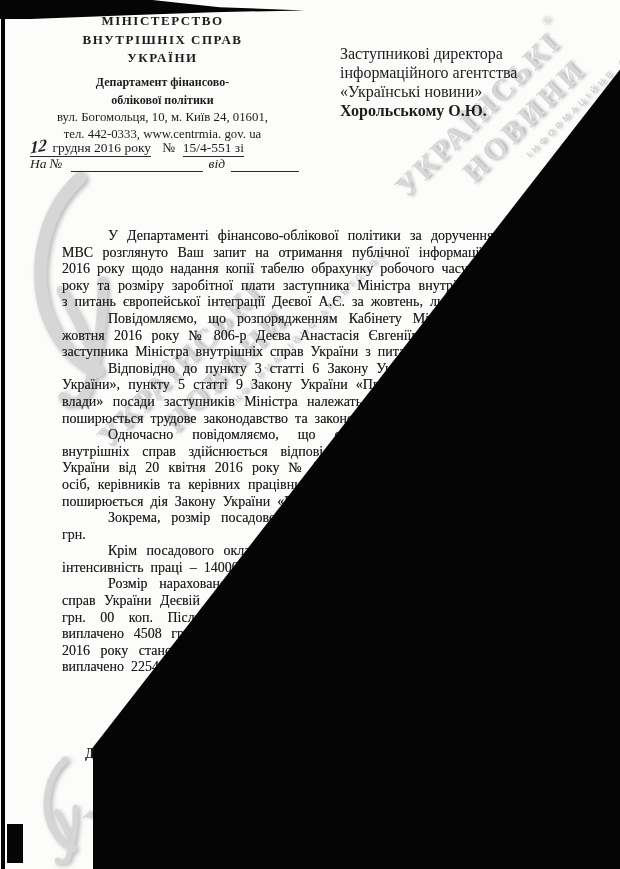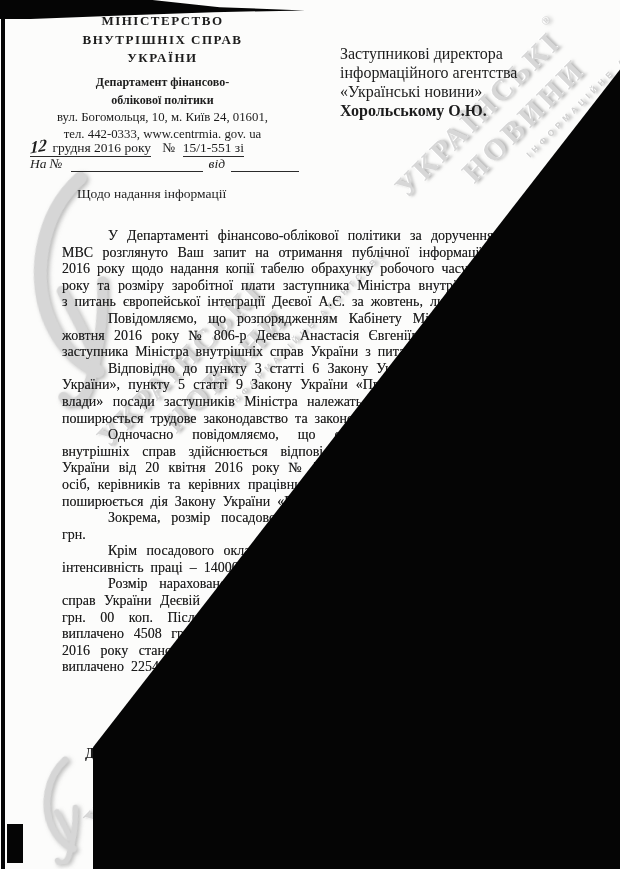--- a/index.html
+++ b/index.html
@@ -122,35 +122,34 @@
       <div class="dline first">Департамент фінансово-</div>
       <div class="dline">облікової політики</div>
       <div class="aline">вул. Богомольця, 10, м. Київ 24, 01601,</div>
       <div class="aline">тел. 442-0333,  www.centrmia. gov. ua</div>
     </div>
 
     <div class="date-row">
       <span class="u"><span class="hand">12</span>
       <span>грудня 2016 року</span></span>
       <span style="margin:0 4px 0 8px;">№</span>
-      <span class="u">15/1-551 зі</span>
+      <span class="u">15/4-551 зі</span>
     </div>
 
     <div class="ref-row">
       <span>На №</span><span class="blank b1"></span><span>від</span><span class="blank b2"></span>
     </div>
 
     <div class="recipient">
       <div>Заступникові директора</div>
       <div>інформаційного агентства</div>
       <div>«Українські новини»</div>
       <div class="bold">Хорольському О.Ю.</div>
     </div>
 
-    <div class="subject">Щодо надання інформації</div>
 
     <div class="body-text">
       <p>У Департаменті фінансово-облікової політики  за дорученням керівництва МВС розглянуто Ваш запит на отримання публічної інформації від 06 грудня 2016 року щодо надання копії табелю обрахунку робочого часу за листопад 2016 року та розміру заробітної плати заступника Міністра внутрішніх справ України  з питань європейської інтеграції Деєвої А.Є. за жовтень, листопад 2016 року.</p>
       <p>Повідомляємо, що розпорядженням Кабінету Міністрів України від 26 жовтня 2016 року  № 806-р Деєва Анастасія Євгеніївна призначена на посаду заступника Міністра внутрішніх справ України з питань європейської інтеграції.</p>
       <p>Відповідно до пункту 3 статті 6 Закону України «Про Кабінет Міністрів України», пункту 5 статті 9 Закону України «Про центральні органи виконавчої влади» посади заступників Міністра належать до політичних посад, на які не поширюється трудове законодавство та законодавство про державну службу.</p>
       <p>Одночасно повідомляємо, що оплата праці заступника Міністра внутрішніх справ здійснюється відповідно до постанови Кабінету Міністрів України від 20 квітня 2016 року № 304 «Про умови оплати праці посадових осіб, керівників та керівних працівників окремих державних органів, на яких не поширюється дія Закону України «Про державну службу» зі змінами.</p>
       <p>Зокрема, розмір посадового окладу заступника Міністра складає 14000 грн.</p>
       <p>Крім посадового окладу, заступникові Міністра встановлена  надбавка за інтенсивність праці – 14000,00 грн.</p>
       <p>Розмір нарахованої заробітної плати заступникові Міністра внутрішніх справ України Деєвій Анастасії Євгеніївні за жовтень 2016 року становив 5600 грн. 00 коп. Після утримання податків та зборів заступникові Міністра виплачено 4508 грн. 00 коп. Розмір нарахованої заробітної плати за листопад 2016 року  становив 28000 грн. 00 коп. Після утримання податків та зборів виплачено 22540 грн. 00 коп.</p>
     </div>

